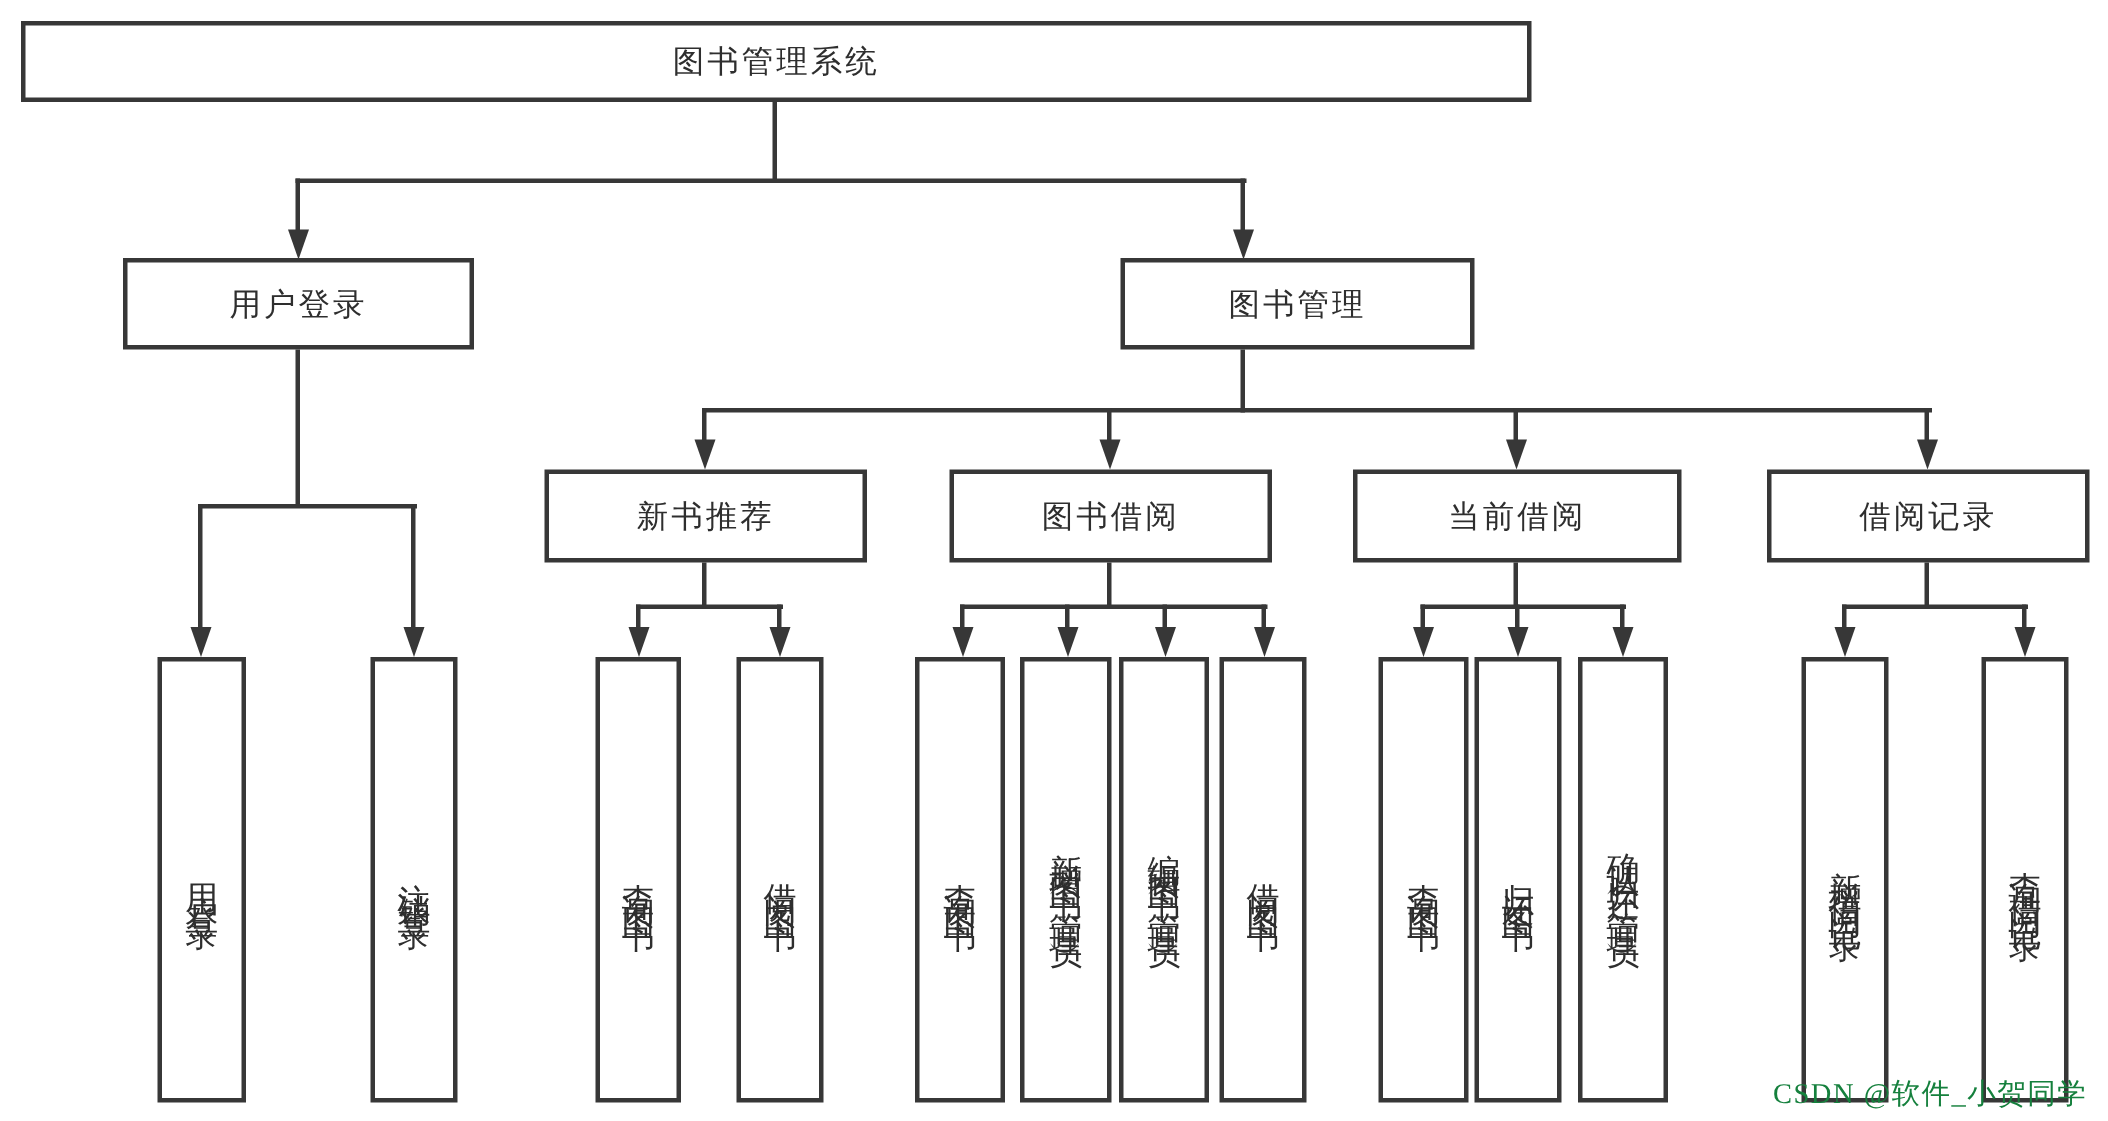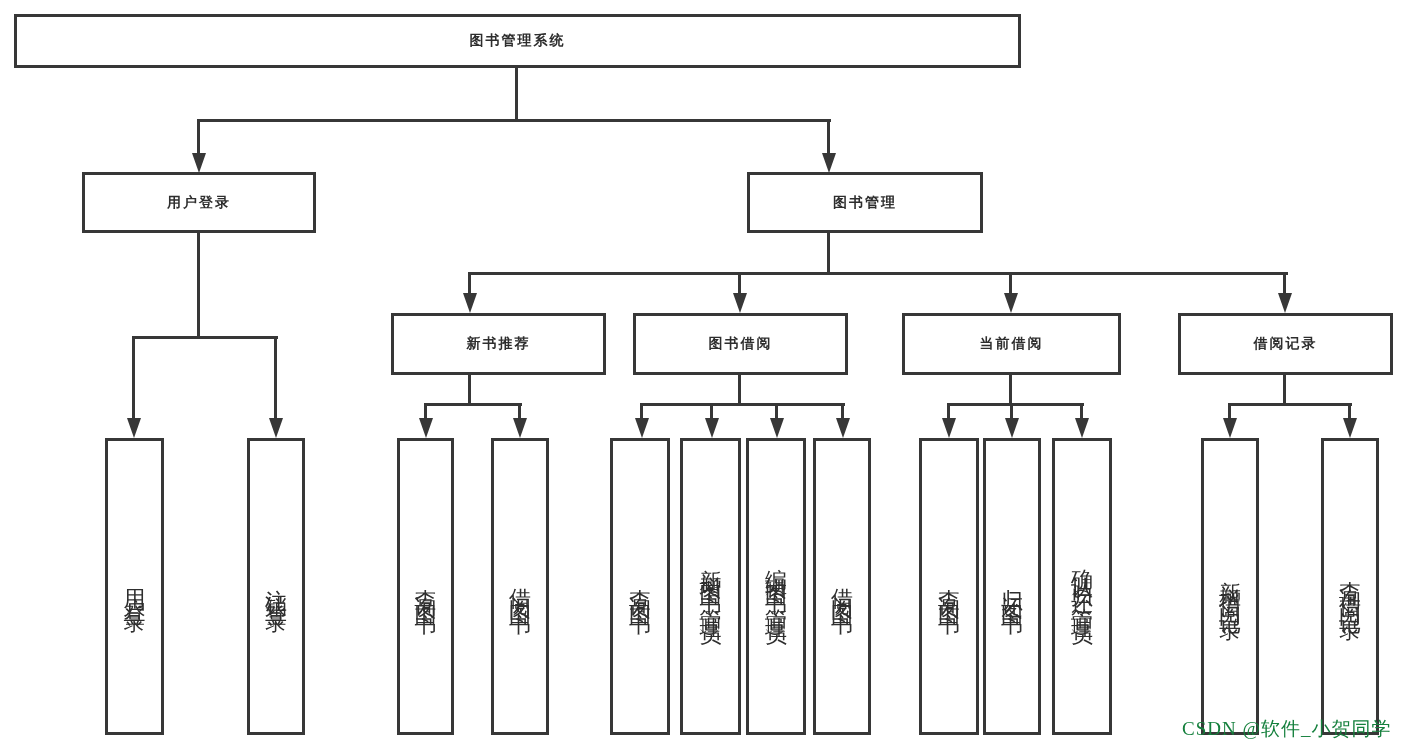--- a/index.html
+++ b/index.html
@@ -17,25 +17,24 @@
   }
   .box {
     position: absolute;
     background: #ffffff;
     border: 3px solid #373737;
     display: flex;
     align-items: center;
     justify-content: center;
   }
   .h-label {
-    font-size: 14px;
+    font-size: 21px;
     letter-spacing: 2px;
     color: #2e2e2e;
     white-space: nowrap;
-    font-weight: bold;
   }
   .v-label {
     writing-mode: vertical-rl;
     text-orientation: mixed;
     font-size: 22px;
     letter-spacing: 8px;
     color: #2e2e2e;
     line-height: 1;
   }
   .hline { position: absolute; height: 3px; background: #373737; }
@@ -93,21 +92,21 @@
   <div class="hline" style="left:468px;top:272px;width:820px;"></div>
   <div class="vline" style="left:468px;top:272px;height:23px;"></div>
   <div class="arrow" style="left:463px;top:293px;"></div>
   <div class="vline" style="left:738px;top:272px;height:23px;"></div>
   <div class="arrow" style="left:733px;top:293px;"></div>
   <div class="vline" style="left:1009px;top:272px;height:23px;"></div>
   <div class="arrow" style="left:1004px;top:293px;"></div>
   <div class="vline" style="left:1283px;top:272px;height:23px;"></div>
   <div class="arrow" style="left:1278px;top:293px;"></div>
 
-  <div class="box" style="left:363px;top:313px;width:215px;height:62px;margin-left:28px;">
+  <div class="box" style="left:363px;top:313px;width:215px;height:62px;">
     <span class="h-label">新书推荐</span>
   </div>
   <div class="box" style="left:633px;top:313px;width:215px;height:62px;">
     <span class="h-label">图书借阅</span>
   </div>
   <div class="box" style="left:902px;top:313px;width:219px;height:62px;">
     <span class="h-label">当前借阅</span>
   </div>
   <div class="box" style="left:1178px;top:313px;width:215px;height:62px;">
     <span class="h-label">借阅记录</span>

